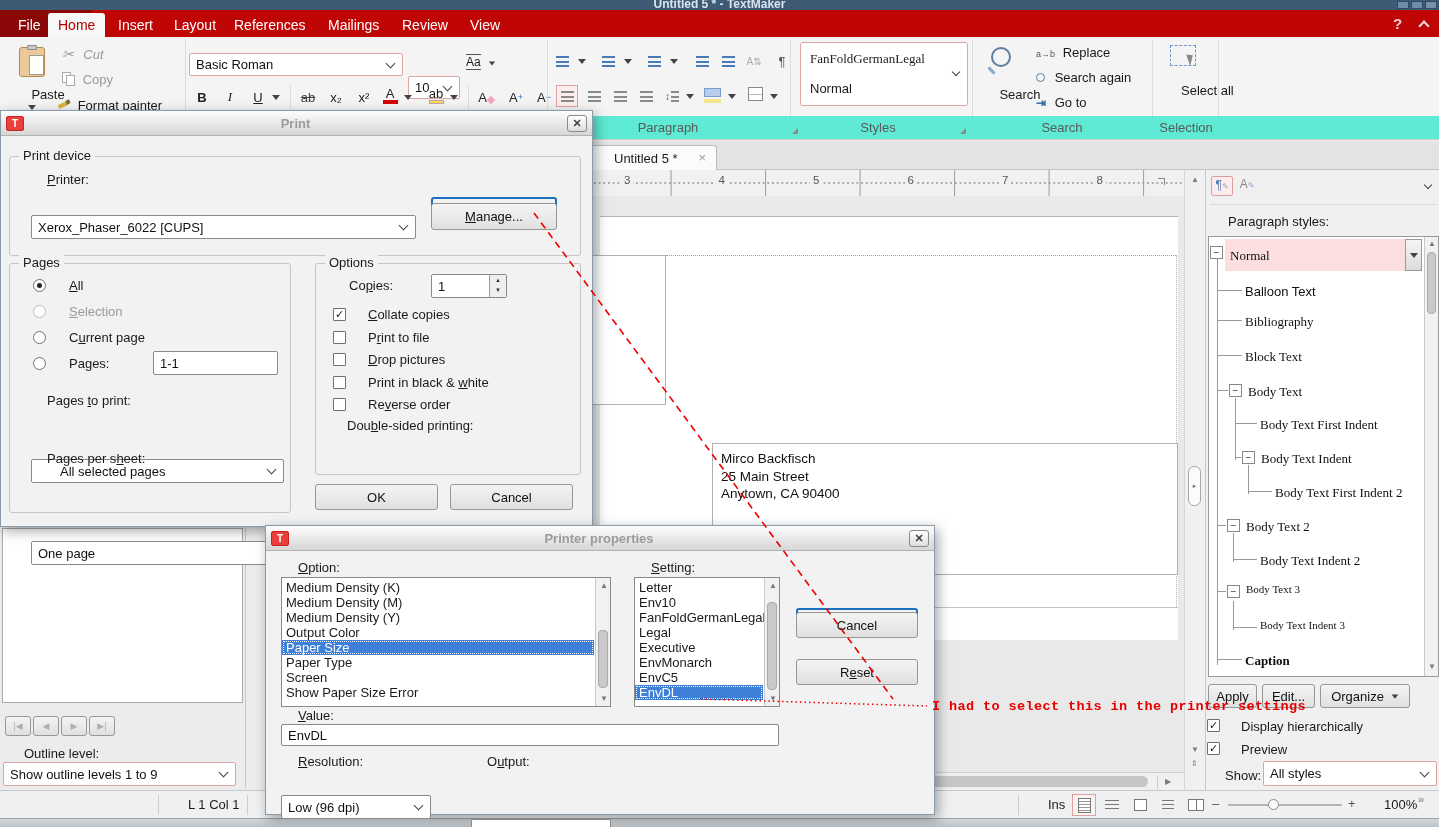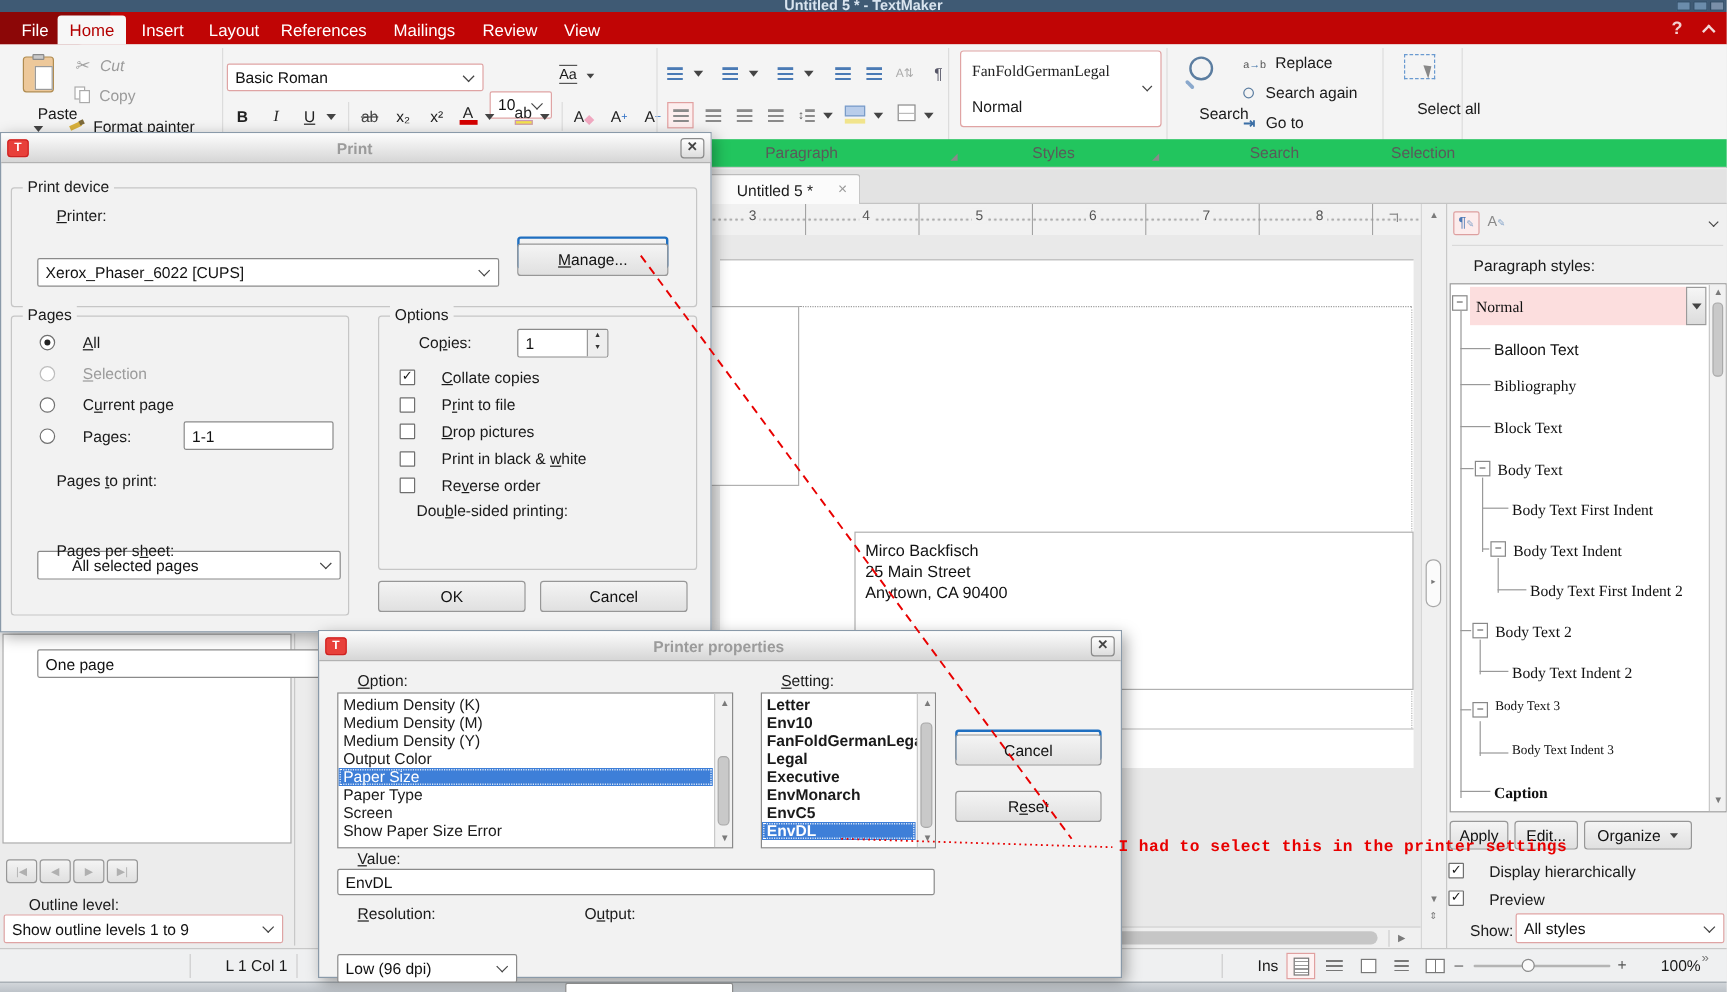--- a/index.html
+++ b/index.html
@@ -46,21 +46,21 @@
   .sbarrow { position:absolute; font-size:8px; color:#7a7a7a; line-height:8px; }
   .chevd { display:inline-block; width:6px; height:6px; border-right:1.4px solid #444; border-bottom:1.4px solid #444; transform:rotate(45deg); }
   .tri-d { display:inline-block; width:0; height:0; border-left:4px solid transparent; border-right:4px solid transparent; border-top:5px solid #444; }
 
   
   #tabbar { position:absolute; left:0; top:10px; width:1439px; height:27px; background:#c00505; }
   #tabwedge { position:absolute; left:0; top:0; width:92px; height:27px; background:#8c0707; border-bottom-right-radius:34px; }
   .rtab { position:absolute; top:3px; height:24px; line-height:24px; color:#fff; font-size:14px; padding:0 10px; }
   .rtab.active { background:#f7f7f7; color:#b40000; border-radius:3px 3px 0 0; }
   #ribbonbody { position:absolute; left:0; top:37px; width:1439px; height:79px; background:#f4f4f4; }
-  #grouplabels { position:absolute; left:0; top:116px; width:1439px; height:24px; background:#22c55e; border-bottom:1px solid #cfcfcf; }
+  #grouplabels { position:absolute; left:0; top:116px; width:1439px; height:24px; background:#5eead4; border-bottom:1px solid #cfcfcf; }
   .glabel { position:absolute; top:4px; width:120px; text-align:center; color:#5a5a5a; font-size:13px; }
   .gsep { position:absolute; top:40px; width:1px; height:96px; background:#dcdcdc; }
   .fbtn { position:absolute; width:24px; height:22px; display:flex; align-items:center; justify-content:center; font-size:13px; color:#222; }
   .lines3 { display:inline-block; width:13px; height:11px;
             background:repeating-linear-gradient(to bottom,#4a7ab5 0 2px,transparent 2px 4.5px); }
   .lines3.gray { background:repeating-linear-gradient(to bottom,#8a8a8a 0 2px,transparent 2px 4.5px); }
 
   
   #doccanvas { position:absolute; left:593px; top:196px; width:591px; height:576px; background:#e9e9e9; }
   .rnum { position:absolute; top:4px; font-size:11.5px; color:#555; background:#f1f1f1; padding:0 3px; }
@@ -551,21 +551,21 @@
       </div>
     <div class="sbtrack" style="right:0;top:0;width:15px;height:128px;">
       <div class="sbarrow" style="left:4px;top:4px;">▲</div>
       <div class="sbthumb" style="left:2px;top:52px;width:10px;height:58px;"></div>
       <div class="sbarrow" style="left:4px;top:117px;">▼</div>
     </div>
   </div>
 
   <span class="lbl" style="position:absolute;left:369px;top:34px;"><u>S</u>etting:</span>
   <div class="lbox" style="left:368px;top:51px;width:146px;height:130px;">
-    <div style="position:absolute;left:0;top:2px;right:16px;font-weight:bold;">
+    <div style="position:absolute;left:0;top:2px;right:16px;">
         <div class="lbi">Letter</div>
         <div class="lbi">Env10</div>
         <div class="lbi">FanFoldGermanLegal</div>
         <div class="lbi">Legal</div>
         <div class="lbi">Executive</div>
         <div class="lbi">EnvMonarch</div>
         <div class="lbi">EnvC5</div>
         <div class="lbi sel">EnvDL</div>
       </div>
     <div class="sbtrack" style="right:0;top:0;width:15px;height:128px;">

